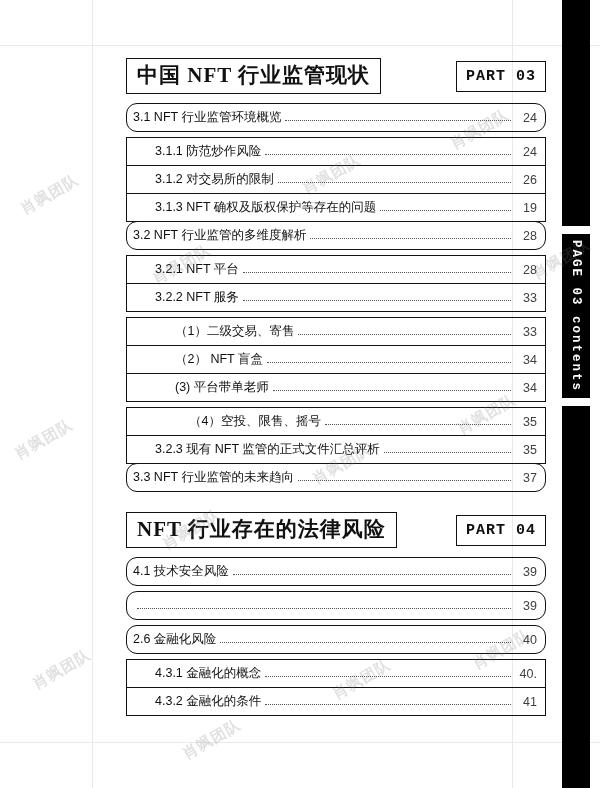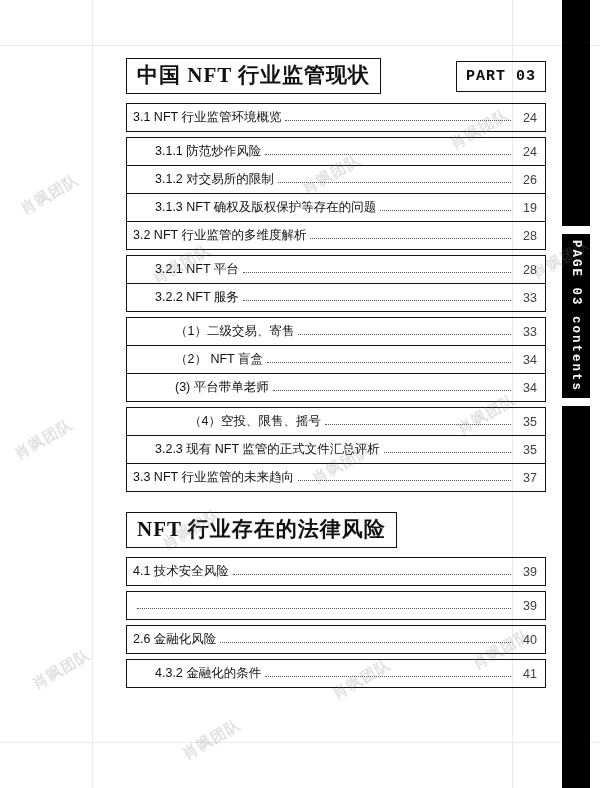--- a/index.html
+++ b/index.html
@@ -97,21 +97,21 @@
   
   .toc-row {
     border: 1px solid #111;
     margin-top: -1px;
     height: 29px;
     display: flex;
     align-items: center;
     box-sizing: border-box;
     background: transparent;
   }
-  .toc-row.lv1 { padding-left: 6px; }
+  .toc-row.lv1 { padding-left: 6px; border-radius: 11px; }
   .toc-row.lv2 { padding-left: 28px; }
   .toc-row.lv3 { padding-left: 48px; justify-content: center; }
   .toc-row.lv4 { padding-left: 62px; justify-content: space-between; }
 
   .toc-label {
     font-size: 12.5px;
     color: #111;
     white-space: nowrap;
   }
   .toc-dots {
@@ -238,40 +238,46 @@
         <span class="toc-label">3.3 NFT 行业监管的未来趋向</span>
         <span class="toc-dots"></span>
         <span class="toc-page">37</span>
       </div>
     </div>
 
     <div class="gap-md"></div>
 
     <div class="part-head">
       <div class="part-title">NFT 行业存在的法律风险</div>
+      <div class="part-label">PART  04</div>
     </div>
 
     <div>
       <div class="toc-row lv1">
         <span class="toc-label">4.1  技术安全风险</span>
         <span class="toc-dots"></span>
         <span class="toc-page">39</span>
       </div>
       <div class="gap-sm"></div>
       <div class="toc-row lv1">
         <span class="toc-dots"></span>
         <span class="toc-page">39</span>
       </div>
       <div class="gap-sm"></div>
       <div class="toc-row lv1">
         <span class="toc-label">2.6  金融化风险</span>
         <span class="toc-dots"></span>
         <span class="toc-page">40</span>
       </div>
       <div class="gap-sm"></div>
+      <div class="toc-row lv2">
+        <span class="toc-label">4.3.1  金融化的概念</span>
+        <span class="toc-dots"></span>
+        <span class="toc-page">40.</span>
+      </div>
       <div class="toc-row lv2">
         <span class="toc-label">4.3.2  金融化的条件</span>
         <span class="toc-dots"></span>
         <span class="toc-page">41</span>
       </div>
     </div>
 
   </div>
 
   <div class="wm" style="left:18px; top:185px;">肖飒团队</div>

